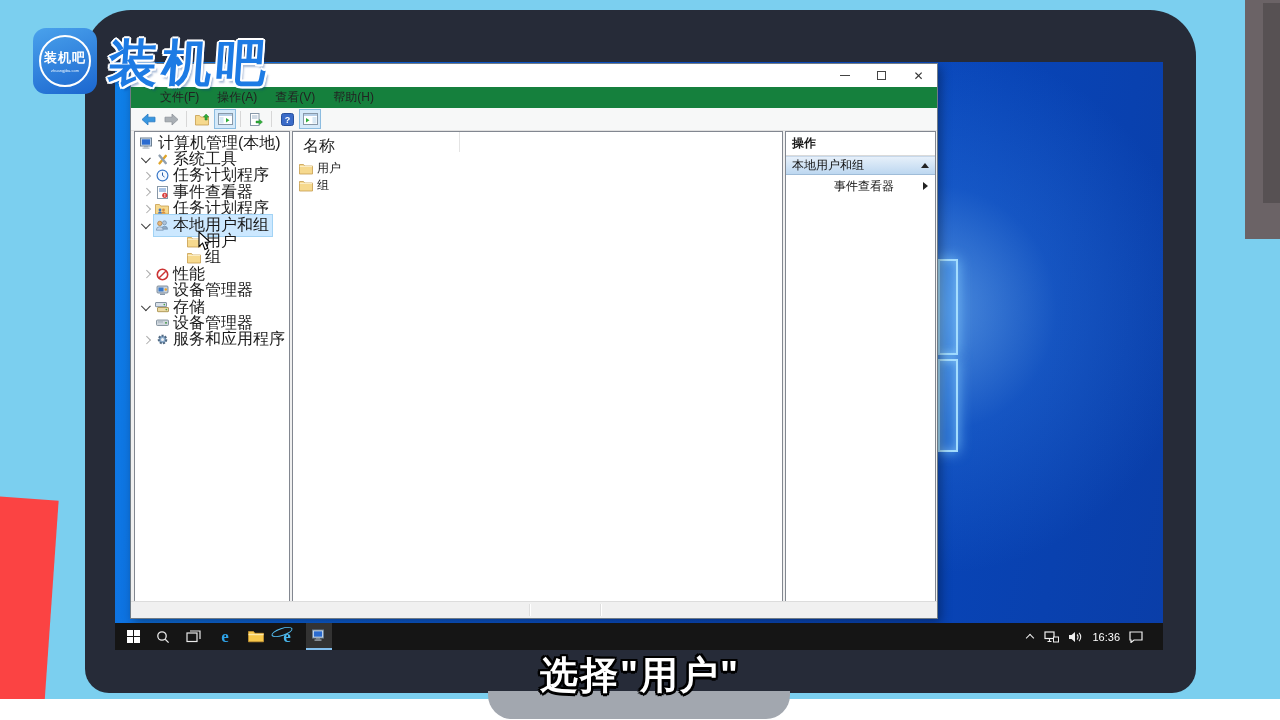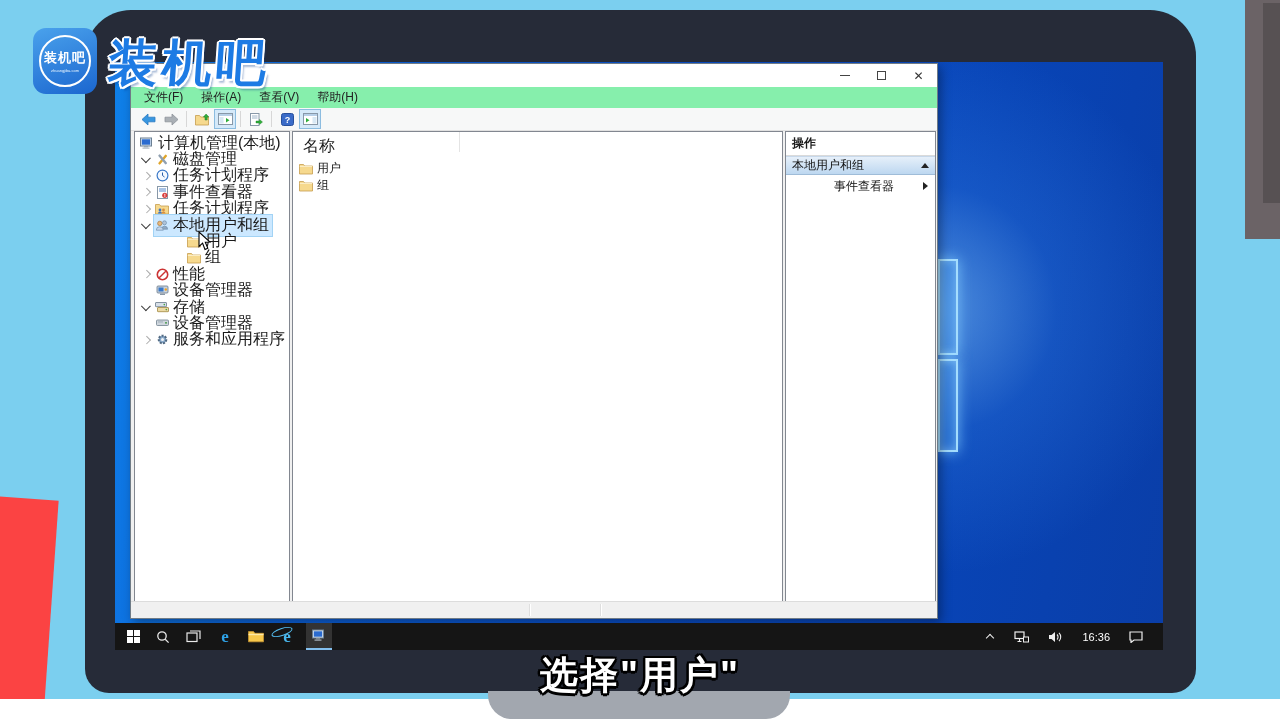--- a/index.html
+++ b/index.html
@@ -31,35 +31,35 @@
   .taskbar { position:absolute; left:0; bottom:0; width:100%; height:27px; background:#151515;
              display:flex; align-items:center; z-index:5; }
   .tb-btn { width:26px; height:27px; display:flex; align-items:center; justify-content:center; }
   .tb-btn.active { background:rgba(255,255,255,0.13); border-bottom:2px solid #84c0ee; }
   .start-grid { display:grid; grid-template-columns:6px 6px; grid-template-rows:6px 6px; gap:1px; }
   .start-grid i { background:#fff; }
   .e-glyph { font-size:17px; font-weight:bold; color:#2ea3e8; font-family:"Liberation Serif","DejaVu Serif",serif; }
   .ie-wrap { position:relative; }
   .ie-wrap .ring { position:absolute; left:-3px; top:5px; width:22px; height:8px; border:1.4px solid #54bdf0;
                    border-radius:50%; transform:rotate(-18deg); pointer-events:none; }
-  .tray { margin-left:auto; display:flex; align-items:center; gap:19px; padding-right:20px; color:#fff; }
+  .tray { margin-left:auto; display:flex; align-items:center; gap:9px; padding-right:20px; color:#fff; }
   .tray-chevron { width:8px; height:8px; position:relative; }
   .tray-chevron::before { content:""; position:absolute; left:0; top:2px; width:5px; height:5px;
                           border-top:1.4px solid #eee; border-right:1.4px solid #eee; transform:rotate(-45deg); }
   .clock-text { font-size:11px; color:#fff; }
 
   
   .cm-window { position:absolute; left:15px; top:1px; width:808px; height:556px; background:#f0f0f0;
                border:1px solid #6f7b86; box-shadow:3px 4px 10px rgba(0,0,0,0.35); z-index:4; }
   .titlebar { height:23px; background:#fff; display:flex; justify-content:flex-end; align-items:center; }
   .cap-btn { width:37px; height:22px; display:flex; align-items:center; justify-content:center; color:#333; }
   .glyph-min { width:10px; height:1px; background:#444; display:inline-block; }
   .glyph-max { width:9px; height:9px; border:1px solid #444; display:inline-block; }
   .glyph-close { font-size:12px; color:#333; line-height:1; }
-  .menubar { height:21px; background:#86efac; display:flex; align-items:center; padding-left:4px; }
+  .menubar { height:21px; background:#15803d; display:flex; align-items:center; padding-left:20px; }
   .menu-item { font-size:12px; color:#222; padding:2px 9px; }
   .toolbar { height:23px; background:#f7f8f8; border-bottom:1px solid #e0e0e0; display:flex; align-items:center;
              padding-left:6px; gap:1px; }
   .tbtn { width:22px; height:20px; display:flex; align-items:center; justify-content:center; border:1px solid transparent; }
   .tbtn.pressed { background:#d5e9f9; border:1px solid #8cbce0; }
   .tsep { width:1px; height:16px; background:#d7d7d7; margin:0 3px; }
 
   .panes { position:absolute; left:0; top:67px; width:100%; height:471px; }
   .pane { position:absolute; top:0; height:100%; background:#fff; border:1px solid #828790; }
   .tree-pane { left:3px; width:156px; padding-top:3px; }
@@ -218,21 +218,21 @@
           <span class="tlabel">计算机管理(本地)</span>
         </div>
         <div class="trow lvl1">
           <span class="chev exp"></span>
           <span class="ico">
               <svg width="13" height="13" viewBox="0 0 13 13">
                 <rect x="5.5" y="0.5" width="2.4" height="12" rx="1" fill="#e0a52a" transform="rotate(40 6.5 6.5)"></rect>
                 <rect x="5.5" y="0.5" width="2.4" height="12" rx="1" fill="#90a0b0" transform="rotate(-40 6.5 6.5)"></rect>
               </svg>
             </span>
-          <span class="tlabel">磁盘管理</span>
+          <span class="tlabel">系统工具</span>
         </div>
         <div class="trow lvl2">
           <span class="chev col"></span>
           <span class="ico">
               <svg width="13" height="13" viewBox="0 0 13 13">
                 <circle cx="6.5" cy="6.5" r="5.4" fill="#f4f9ff" stroke="#3a78c8" stroke-width="1.2"></circle>
                 <path d="M6.5 3.5 v3 l2 1.5" stroke="#2a5fa8" stroke-width="1" fill="none"></path>
               </svg>
             </span>
           <span class="tlabel">任务计划程序</span>

